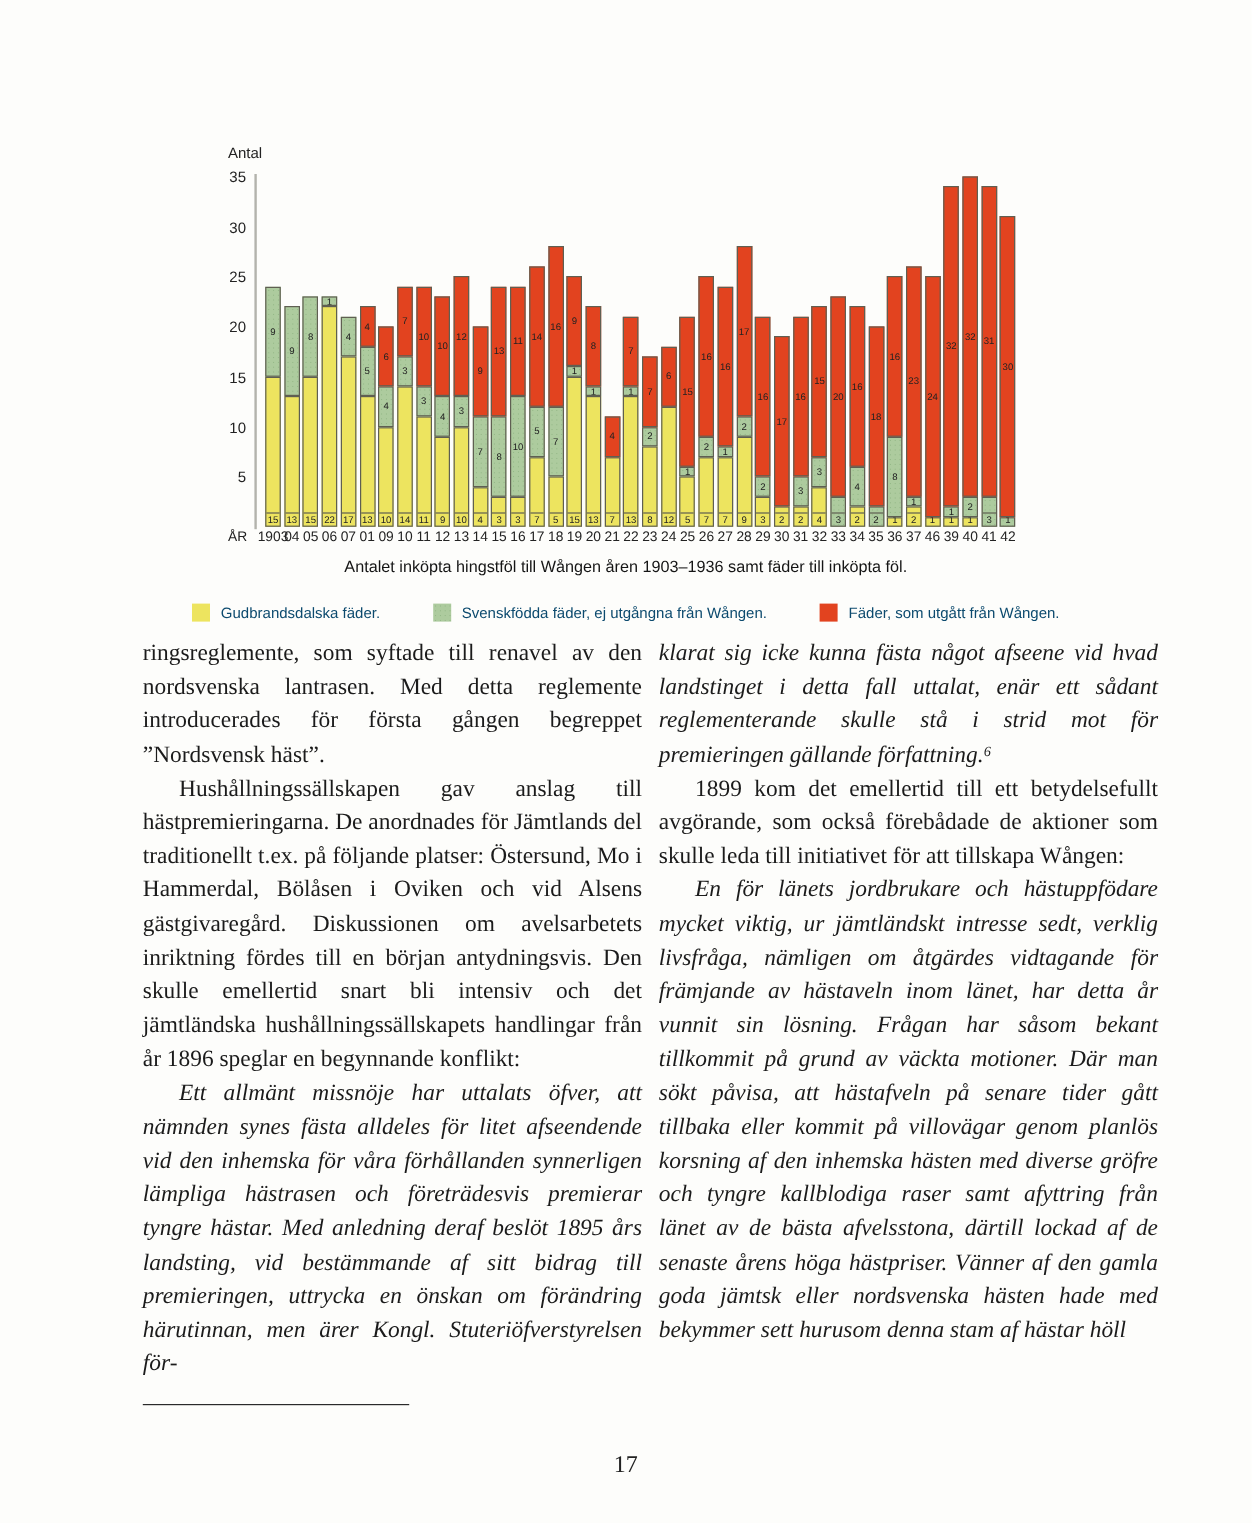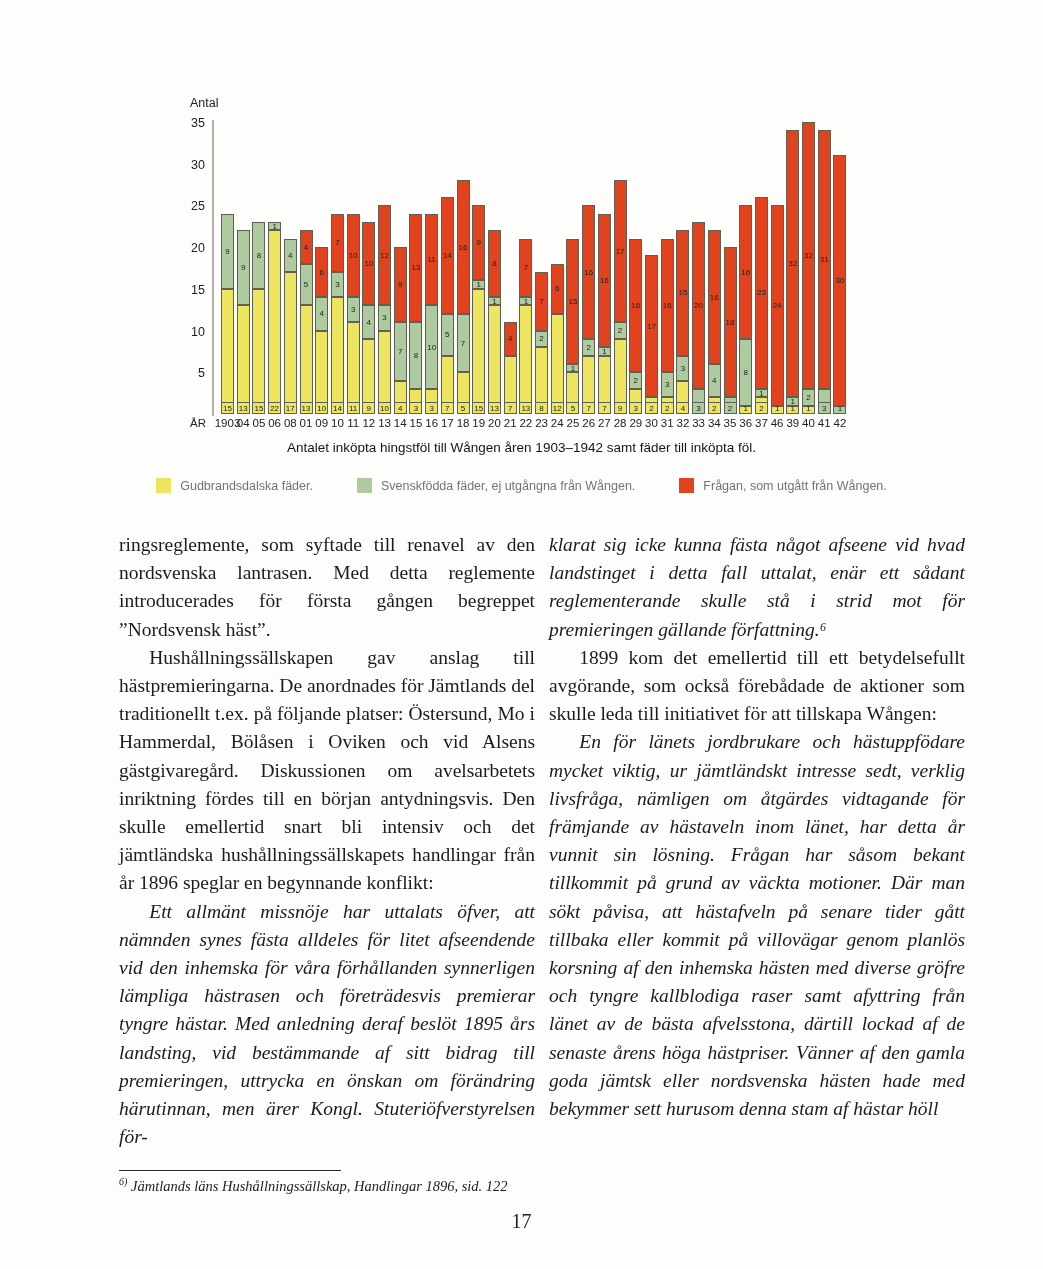--- a/index.html
+++ b/index.html
@@ -5,21 +5,21 @@
   html,body{margin:0;padding:0;}
   .page{
     position:relative;
     width:1043px;height:1269px;
     background:#fdfdfb;
     overflow:hidden;
     font-family:"Liberation Serif", serif;
     color:#1b1b1b;
   }
   
-  .chart{position:absolute;top:94px;left:0;width:1001px;height:420px;}
+  .chart{position:absolute;top:119px;left:0;width:1001px;height:420px;}
   .antal{position:absolute;left:190px;top:2px;font:12.5px "Liberation Sans",sans-serif;color:#222;}
   .plot{position:absolute;left:221px;top:24px;width:626px;height:296px;}
   .yaxis-line{position:absolute;left:-9px;top:2px;bottom:-2px;width:2px;background:#b3b3ac;}
   .ytick{position:absolute;left:-52px;width:36px;text-align:right;
          font:12.5px "Liberation Sans",sans-serif;color:#222;}
   .bars{position:absolute;left:0;bottom:0;width:100%;height:100%;
         display:flex;justify-content:space-between;align-items:flex-end;}
   .bar{position:relative;width:13px;}
   .seg{position:absolute;left:0;right:0;box-sizing:border-box;border:1px solid #5f5f52;}
   .seg-yellow{background:#ede45f;}
@@ -36,21 +36,21 @@
      display:flex;justify-content:space-between;}
   .xcell{width:13px;display:flex;justify-content:center;}
   .xcell span{white-space:nowrap;font:11.5px "Liberation Sans",sans-serif;color:#222;}
   .xprefix{position:absolute;left:-31px;top:0;font:11.5px "Liberation Sans",sans-serif;color:#222;}
   .caption{position:absolute;top:346px;left:0;width:1043px;text-align:center;
      font:13.5px "Liberation Sans",sans-serif;color:#151515;}
   .legend{position:absolute;top:384px;left:0;width:1043px;
      display:flex;justify-content:center;gap:44px;}
   .legend-item{display:flex;align-items:center;gap:9px;}
   .swatch{width:15px;height:15px;flex:0 0 auto;}
-  .legend-label{font:12.5px "Liberation Sans",sans-serif;color:#737373;white-space:nowrap;}
+  .legend-label{font:12.5px "Liberation Sans",sans-serif;color:#0c4a6e;white-space:nowrap;}
   
   .columns{position:absolute;top:531px;left:119px;width:846px;display:flex;gap:14px;}
   .col{width:416px;text-align:justify;font-size:19.5px;line-height:28.2px;}
   .col p{margin:0;}
   .indent{text-indent:1.55em;}
   .italic{font-style:italic;}
   
   .footnote{position:absolute;top:1170px;left:119px;width:560px;}
   .footnote-rule{width:222px;border-top:1.6px solid #2a2a2a;margin-bottom:5px;}
   .footnote p{margin:0;font-style:italic;font-size:14.5px;color:#222;}
@@ -488,21 +488,21 @@
         <div class="xcell">
           <span>04</span>
         </div>
         <div class="xcell">
           <span>05</span>
         </div>
         <div class="xcell">
           <span>06</span>
         </div>
         <div class="xcell">
-          <span>08</span>
+          <span>07</span>
         </div>
         <div class="xcell">
           <span>01</span>
         </div>
         <div class="xcell">
           <span>09</span>
         </div>
         <div class="xcell">
           <span>10</span>
         </div>
@@ -596,50 +596,49 @@
         <div class="xcell">
           <span>40</span>
         </div>
         <div class="xcell">
           <span>41</span>
         </div>
         <div class="xcell">
           <span>42</span>
         </div>
       </div>
-    <div class="caption">Antalet inköpta hingstföl till Wången åren 1903–1942 samt fäder till inköpta föl.</div>
+    <div class="caption">Antalet inköpta hingstföl till Wången åren 1903–1936 samt fäder till inköpta föl.</div>
     <div class="legend">
       <div class="legend-item">
         <span class="swatch" style="background: rgb(237, 228, 95);"></span>
         <span class="legend-label">Gudbrandsdalska fäder.</span>
       </div>
       <div class="legend-item">
         <span class="swatch" style="background: radial-gradient(rgb(143, 180, 130) 22%, rgba(0, 0, 0, 0) 23%) 0% 0% / 4px 4px rgb(173, 203, 158);"></span>
         <span class="legend-label">Svenskfödda fäder, ej utgångna från Wången.</span>
       </div>
       <div class="legend-item">
         <span class="swatch" style="background: rgb(226, 67, 31);"></span>
-        <span class="legend-label">Frågan, som utgått från Wången.</span>
+        <span class="legend-label">Fäder, som utgått från Wången.</span>
       </div>
     </div>
   </div>
 
   <div class="columns">
     <div class="col">
       <p>ringsreglemente, som syftade till renavel av den nordsvenska lantrasen. Med detta reglemente introducerades för första gången begreppet ”Nordsvensk häst”.</p>
       <p class="indent">Hushållningssällskapen gav anslag till hästpremieringarna. De anordnades för Jämtlands del traditionellt t.ex. på följande platser: Östersund, Mo i Hammerdal, Bölåsen i Oviken och vid Alsens gästgivaregård. Diskussionen om avelsarbetets inriktning fördes till en början antydningsvis. Den skulle emellertid snart bli intensiv och det jämtländska hushållningssällskapets handlingar från år 1896 speglar en begynnande konflikt:</p>
       <p class="indent italic">Ett allmänt missnöje har uttalats öfver, att nämnden synes fästa alldeles för litet afseendende vid den inhemska för våra förhållanden synnerligen lämpliga hästrasen och företrädesvis premierar tyngre hästar. Med anledning deraf beslöt 1895 års landsting, vid bestämmande af sitt bidrag till premieringen, uttrycka en önskan om förändring härutinnan, men ärer Kongl. Stuteriöfverstyrelsen för-</p>
     </div>
     <div class="col">
       <p class="italic">klarat sig icke kunna fästa något afseene vid hvad landstinget i detta fall uttalat, enär ett sådant reglementerande skulle stå i strid mot för premieringen gällande författning.⁶</p>
       <p class="indent">1899 kom det emellertid till ett betydelsefullt avgörande, som också förebådade de aktioner som skulle leda till initiativet för att tillskapa Wången:</p>
       <p class="indent italic">En för länets jordbrukare och hästuppfödare mycket viktig, ur jämtländskt intresse sedt, verklig livsfråga, nämligen om åtgärdes vidtagande för främjande av hästaveln inom länet, har detta år vunnit sin lösning. Frågan har såsom bekant tillkommit på grund av väckta motioner. Där man sökt påvisa, att hästafveln på senare tider gått tillbaka eller kommit på villovägar genom planlös korsning af den inhemska hästen med diverse gröfre och tyngre kallblodiga raser samt afyttring från länet av de bästa afvelsstona, därtill lockad af de senaste årens höga hästpriser. Vänner af den gamla goda jämtsk eller nordsvenska hästen hade med bekymmer sett hurusom denna stam af hästar höll</p>
     </div>
   </div>
 
   <div class="footnote">
     <div class="footnote-rule"></div>
-    <p><sup>6)</sup> <span>Jämtlands läns Hushållningssällskap, Handlingar 1896, sid. 122</span></p>
   </div>
 
   <div class="pagenum">17</div>
 
 </div>
 
 </body></html>

